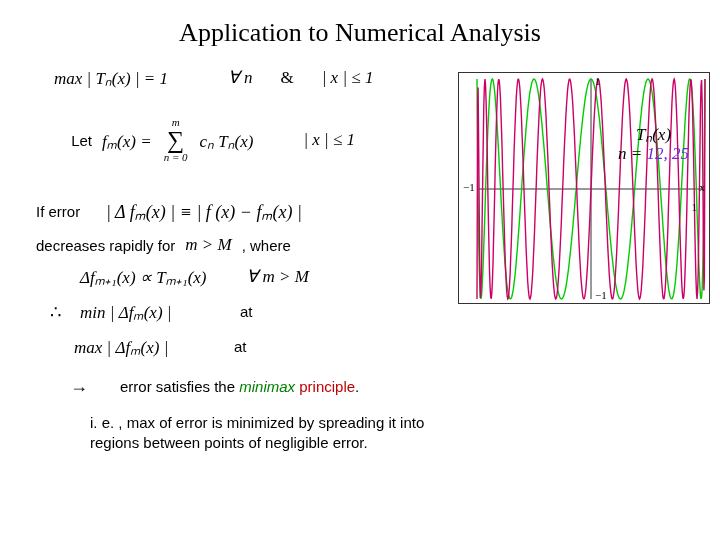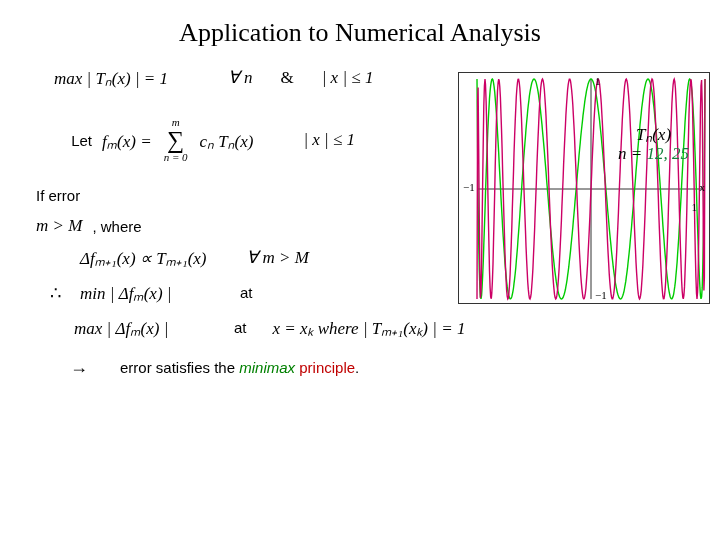--- a/index.html
+++ b/index.html
@@ -36,40 +36,40 @@
   .chart-label {
     position: absolute;
     top: 8px;
     right: 20px;
     font-family: "Times New Roman", serif;
     font-size: 12px;
     text-align: center;
     line-height: 1.1;
     margin-top: 45px;
   }
-  .chart-label .nvals { color: #15803d; }
+  .chart-label .nvals { color: #6d28d9; }
   .math {
     font-family: "Times New Roman", serif;
     font-style: italic;
     font-size: 17px;
   }
   .row {
     display: flex;
     align-items: center;
     gap: 10px;
     margin: 8px 0;
   }
   .plain {
     font-family: Arial, sans-serif;
     font-style: normal;
     font-size: 15px;
   }
   .line1 { margin-top: 18px; margin-left: 24px; }
   .line-let { margin-top: 28px; margin-left: 12px; }
-  .line-err { margin-top: 24px; margin-left: 6px; }
+  .line-err { margin-top: 36px; margin-left: 6px; }
   .line-dec { margin-top: 12px; margin-left: 6px; }
   .line-prop { margin-top: 10px; margin-left: 50px; }
   .line-at { margin-top: 12px; margin-left: 20px; }
   .line-arrow { margin-top: 18px; margin-left: 40px; }
   .line-foot { margin-top: 16px; margin-left: 60px; width: 360px; line-height: 1.35; }
   .green { color: #008000; font-style: italic; }
   .red   { color: #c00000; }
   .sum-frac {
     display: inline-flex;
     flex-direction: column;
@@ -125,45 +125,47 @@
       <span>m</span>
       <span class="sum-sym">∑</span>
       <span>n = 0</span>
     </span>
     <span class="math">cₙ Tₙ(x)</span>
     <span class="math" style="margin-left:40px;">| x | ≤ 1</span>
   </div>
 
   <div class="row line-err">
     <span class="plain" style="min-width:60px;">If error</span>
+    <span class="math" style="font-size:18px;">| Δ fₘ(x) | ≡ | f (x) − fₘ(x) |</span>
   </div>
 
   <div class="row line-dec plain">
+    <span>decreases rapidly for </span>
     <span class="math">m &gt; M</span>
     <span>, where</span>
   </div>
 
   <div class="row line-prop math">
     <span>Δfₘ₊₁(x) ∝ Tₘ₊₁(x)</span>
     <span style="margin-left:30px;">∀ m &gt; M</span>
   </div>
 
   <div class="row line-at">
     <span class="math" style="font-style:normal; font-size:18px; min-width:20px;">∴</span>
     <span class="math" style="min-width:150px;">min | Δfₘ(x) |</span>
     <span class="plain">at</span>
   </div>
 
   <div class="row line-at" style="margin-left:44px;">
     <span class="math" style="min-width:150px;">max | Δfₘ(x) |</span>
     <span class="plain">at</span>
-    <span class="math" style="margin-left:16px;">x = xₖ  where  | Tₘ₊₁(xₖ) | = 1</span>
   </div>
 
   <div class="row line-arrow">
     <span class="math" style="font-style:normal; font-size:18px; min-width:40px;">→</span>
     <span class="plain">
       <span>error satisfies the </span><span class="green">minimax</span><span> </span><span class="red">principle</span><span>.</span>
     </span>
   </div>
 
+  <div class="line-foot plain">i. e. ,  max of error is minimized by spreading it into regions between points of negligible error.</div>
 
 </div>
 
 </body></html>

